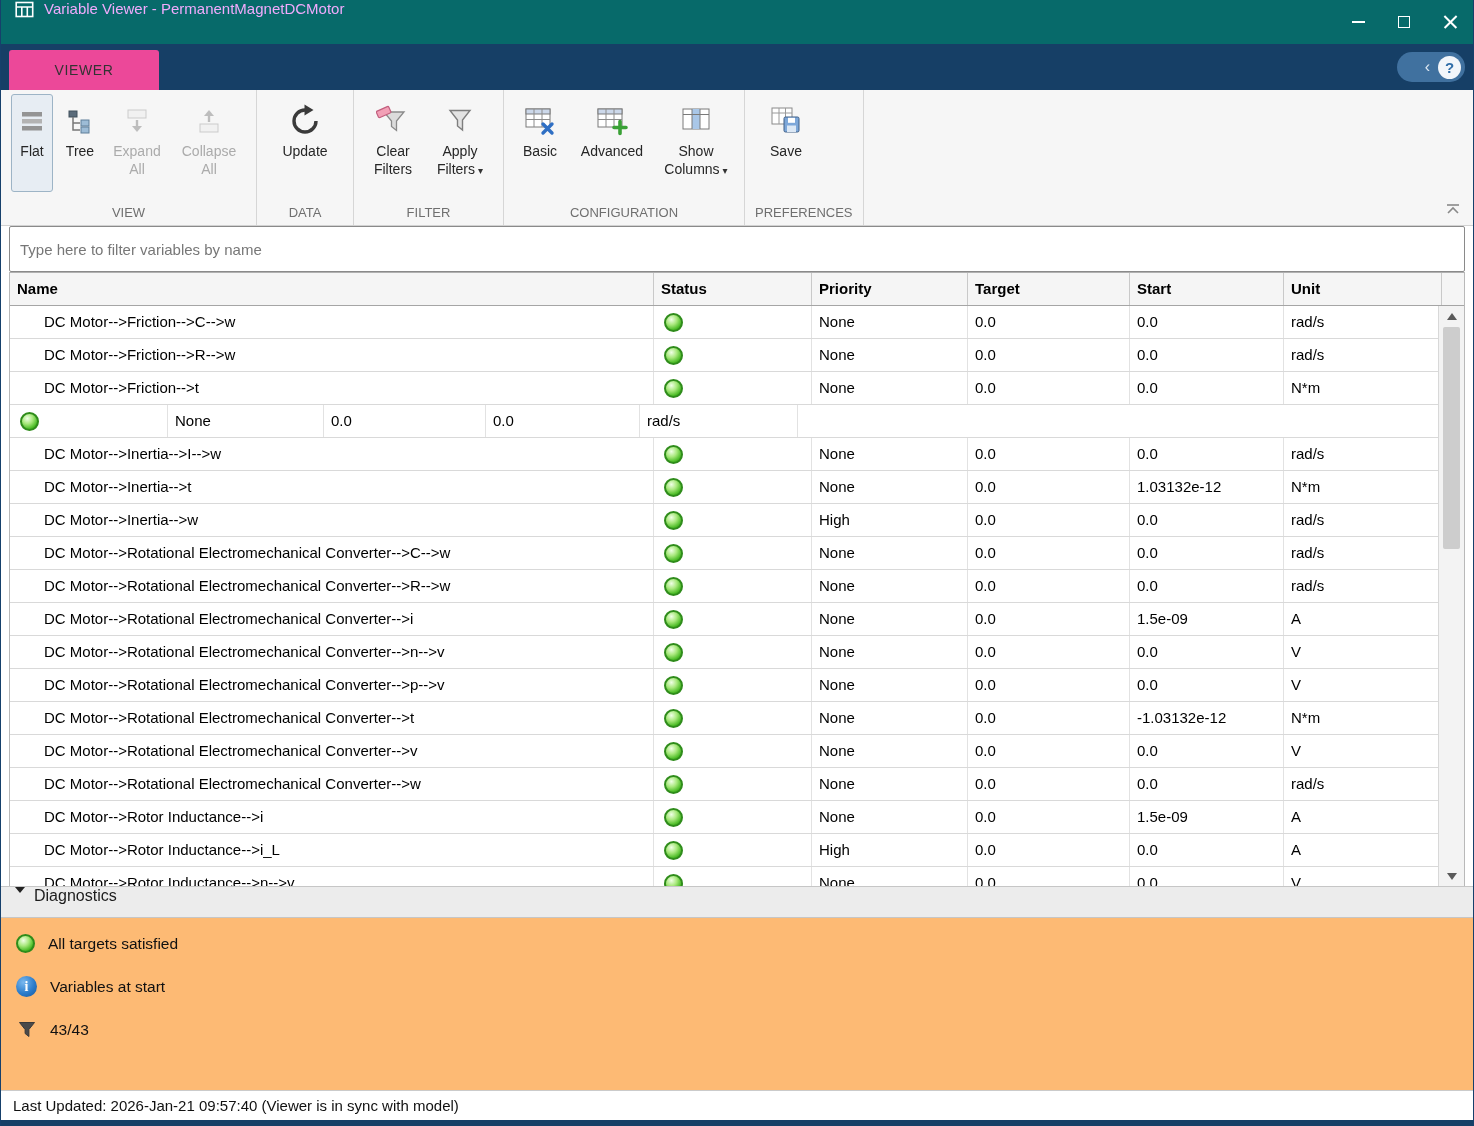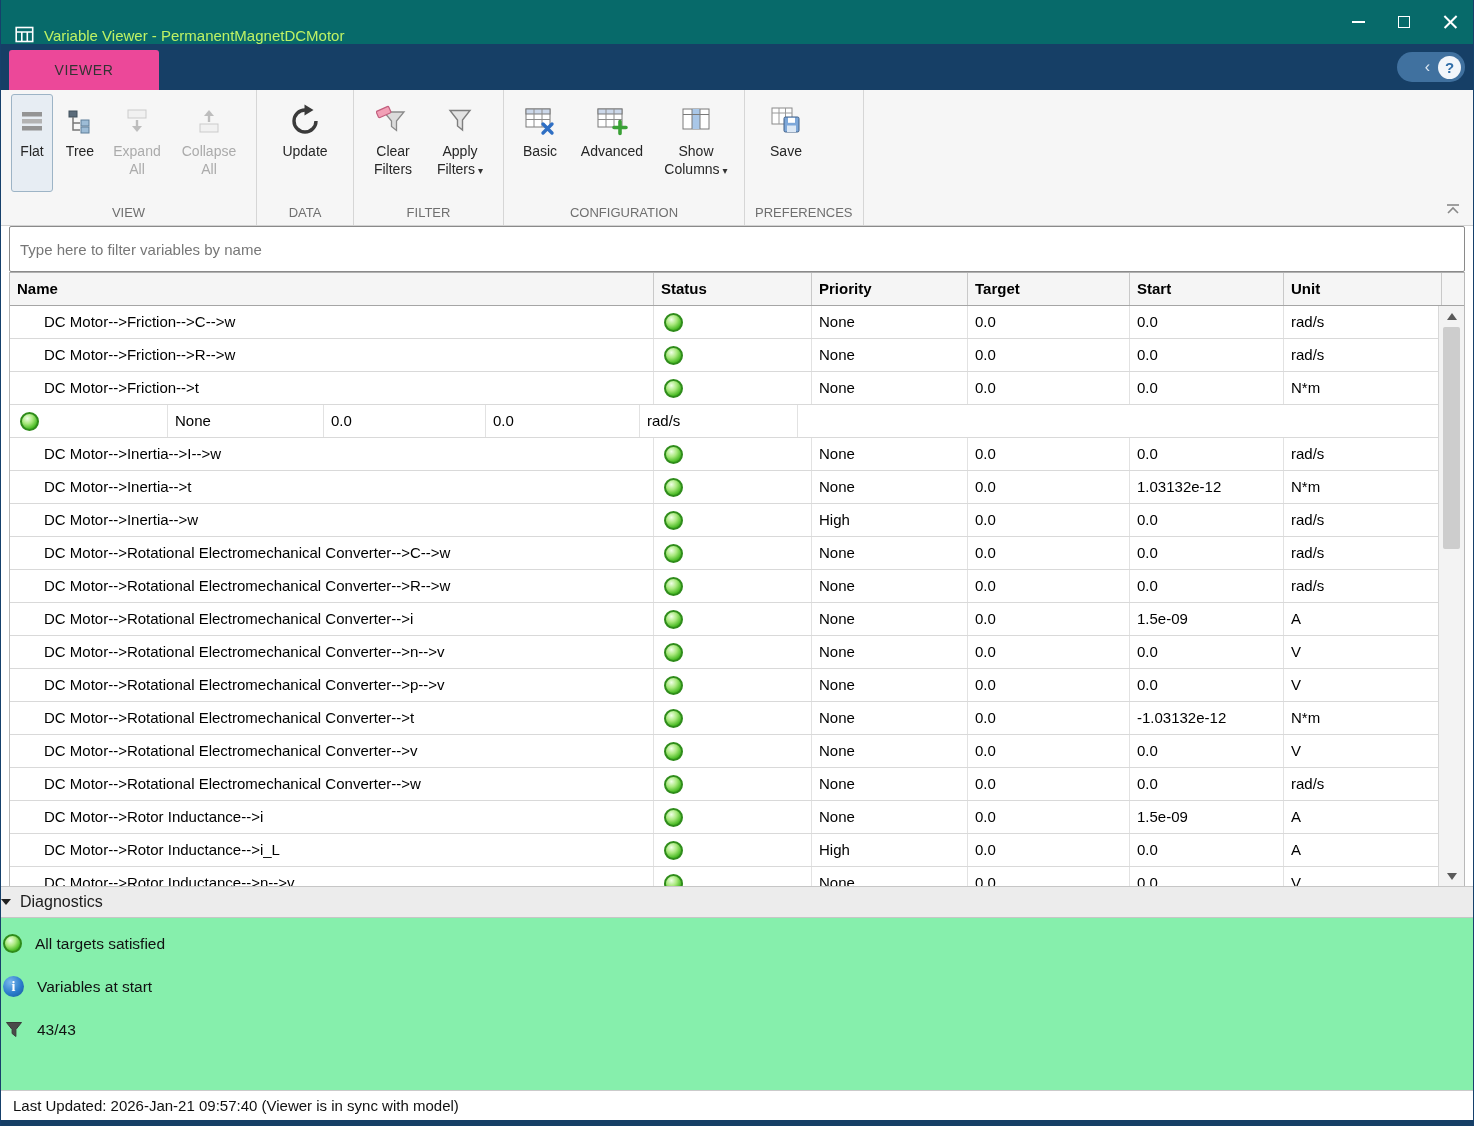--- a/index.html
+++ b/index.html
@@ -1,21 +1,21 @@
 <!DOCTYPE html>
 <html><head>
 <meta charset="utf-8">
 <style>
 *{box-sizing:border-box;margin:0;padding:0}
 html,body{width:1474px;height:1126px;overflow:hidden}
 body{font-family:"Liberation Sans","DejaVu Sans",sans-serif;background:#fff}
 .window{width:1474px;height:1126px;display:flex;flex-direction:column;background:#fff;border-left:1px solid #16406b;border-right:1px solid #16406b}
 
 
-.titlebar{flex:0 0 44px;background:#076a6a;display:flex;align-items:flex-end;color:#bef264}
+.titlebar{flex:0 0 44px;background:#076a6a;display:flex;align-items:flex-start;color:#f0abfc}
 .app-icon{margin:0 10px 0 14px;display:flex}
 .title{font-size:15px}
 .win-controls{margin-left:auto;display:flex;height:100%}
 .win-btn{width:46px;height:100%;display:flex;align-items:center;justify-content:center;cursor:pointer}
 .min-glyph{width:13px;height:2px;background:#fff}
 .max-glyph{width:12px;height:12px;border:1.5px solid #fff}
 .close-glyph{position:relative;width:15px;height:15px}
 .close-glyph::before,.close-glyph::after{content:"";position:absolute;left:-1px;top:6.5px;width:17px;height:1.7px;background:#fff}
 .close-glyph::before{transform:rotate(45deg)}
 .close-glyph::after{transform:rotate(-45deg)}
@@ -62,23 +62,23 @@
 .td.c-status{display:flex;align-items:center;padding-left:10px}
 .led{width:19px;height:19px;min-width:19px;border-radius:50%;border:2px solid #2f8c1b;background:radial-gradient(circle at 36% 30%,#f0ffe6 0%,#a8e87c 38%,#4cbc27 72%,#38990f 100%)}
 .vscroll{position:absolute;top:0;right:0;width:26px;height:100%;background:#f3f3f3;border-left:1px solid #d8d8d8}
 .sb-btn{height:20px;display:flex;align-items:center;justify-content:center;cursor:pointer}
 .sb-btn.down{position:absolute;bottom:0;width:100%}
 .tri-up{width:0;height:0;border-left:5px solid transparent;border-right:5px solid transparent;border-bottom:7px solid #5a5a5a}
 .tri-down{width:0;height:0;border-left:5px solid transparent;border-right:5px solid transparent;border-top:7px solid #5a5a5a}
 .sb-thumb{position:absolute;top:21px;left:4px;right:4px;height:222px;background:#cdcdcd;border-radius:2px;cursor:pointer}
 
 
-.diag-header{flex:0 0 32px;background:#ececec;border-top:1px solid #c6c6c6;border-bottom:1px solid #c6c6c6;display:flex;align-items:center;gap:9px;font-size:16px;color:#1c1c1c;cursor:pointer}
+.diag-header{flex:0 0 32px;background:#ececec;border-top:1px solid #c6c6c6;border-bottom:1px solid #c6c6c6;display:flex;align-items:flex-start;gap:9px;padding-left:14px;font-size:16px;color:#1c1c1c;cursor:pointer}
 .tri-down-sm{width:0;height:0;border-left:5px solid transparent;border-right:5px solid transparent;border-top:6px solid #222}
-.diag-body{flex:1;background:#86efac;padding:16px 0 0 2px;overflow:hidden}
+.diag-body{flex:1;background:#fdba74;padding:16px 0 0 15px;overflow:hidden}
 .diag-item{display:flex;align-items:center;gap:13px;margin-bottom:23px;font-size:15.5px;color:#111}
 .info-ic{width:21px;height:21px;min-width:21px;border-radius:50%;background:radial-gradient(circle at 35% 30%,#7ab8ee 0%,#2b7ccb 55%,#15569a 100%);color:#fff;font-weight:bold;font-size:14px;display:flex;align-items:center;justify-content:center;font-family:"Liberation Serif","DejaVu Serif",serif}
 .funnel-wrap{width:21px;display:flex;justify-content:center}
 
 
 .statusbar{flex:0 0 30px;border-top:1px solid #cbcbcb;display:flex;align-items:center;padding-left:12px;font-size:15px;color:#111;background:#fff}
 .bottom-strip{flex:0 0 6px;background:#163f66}
 </style>
 </head>
 <body>

